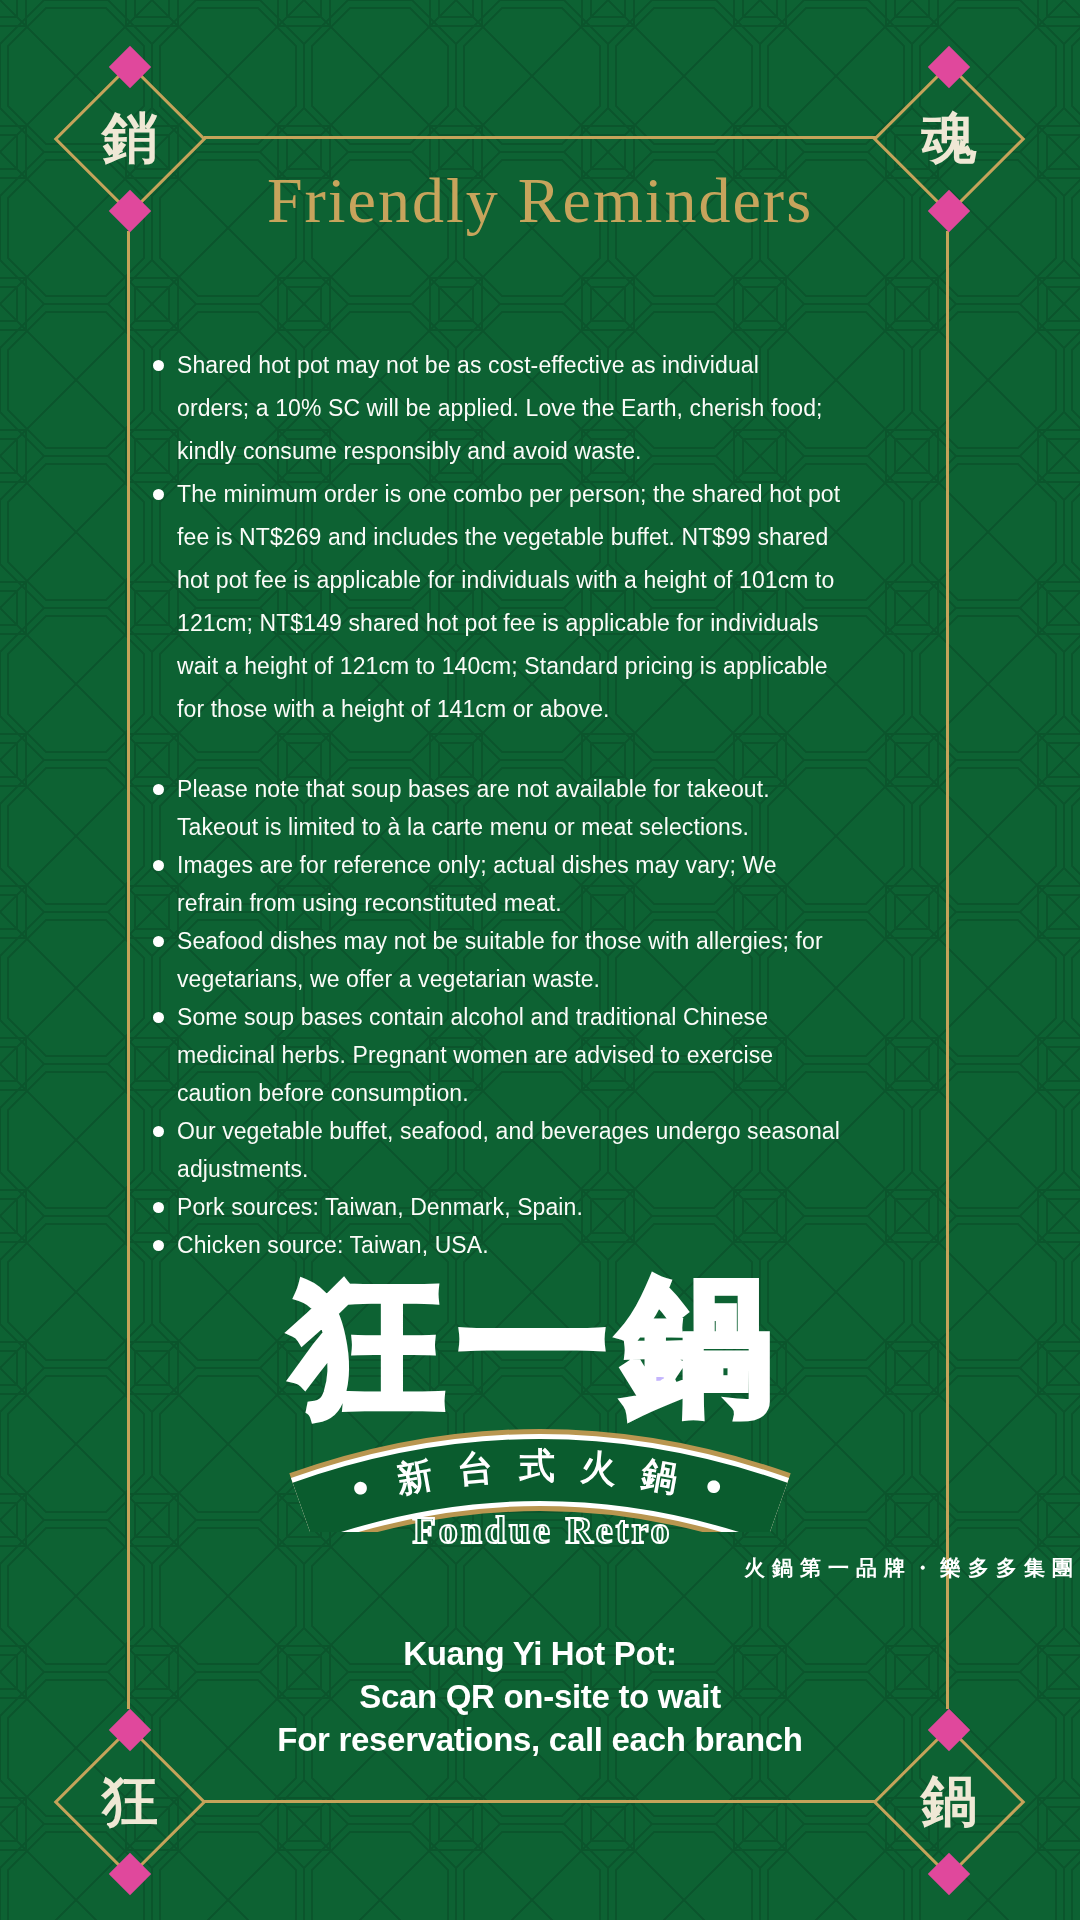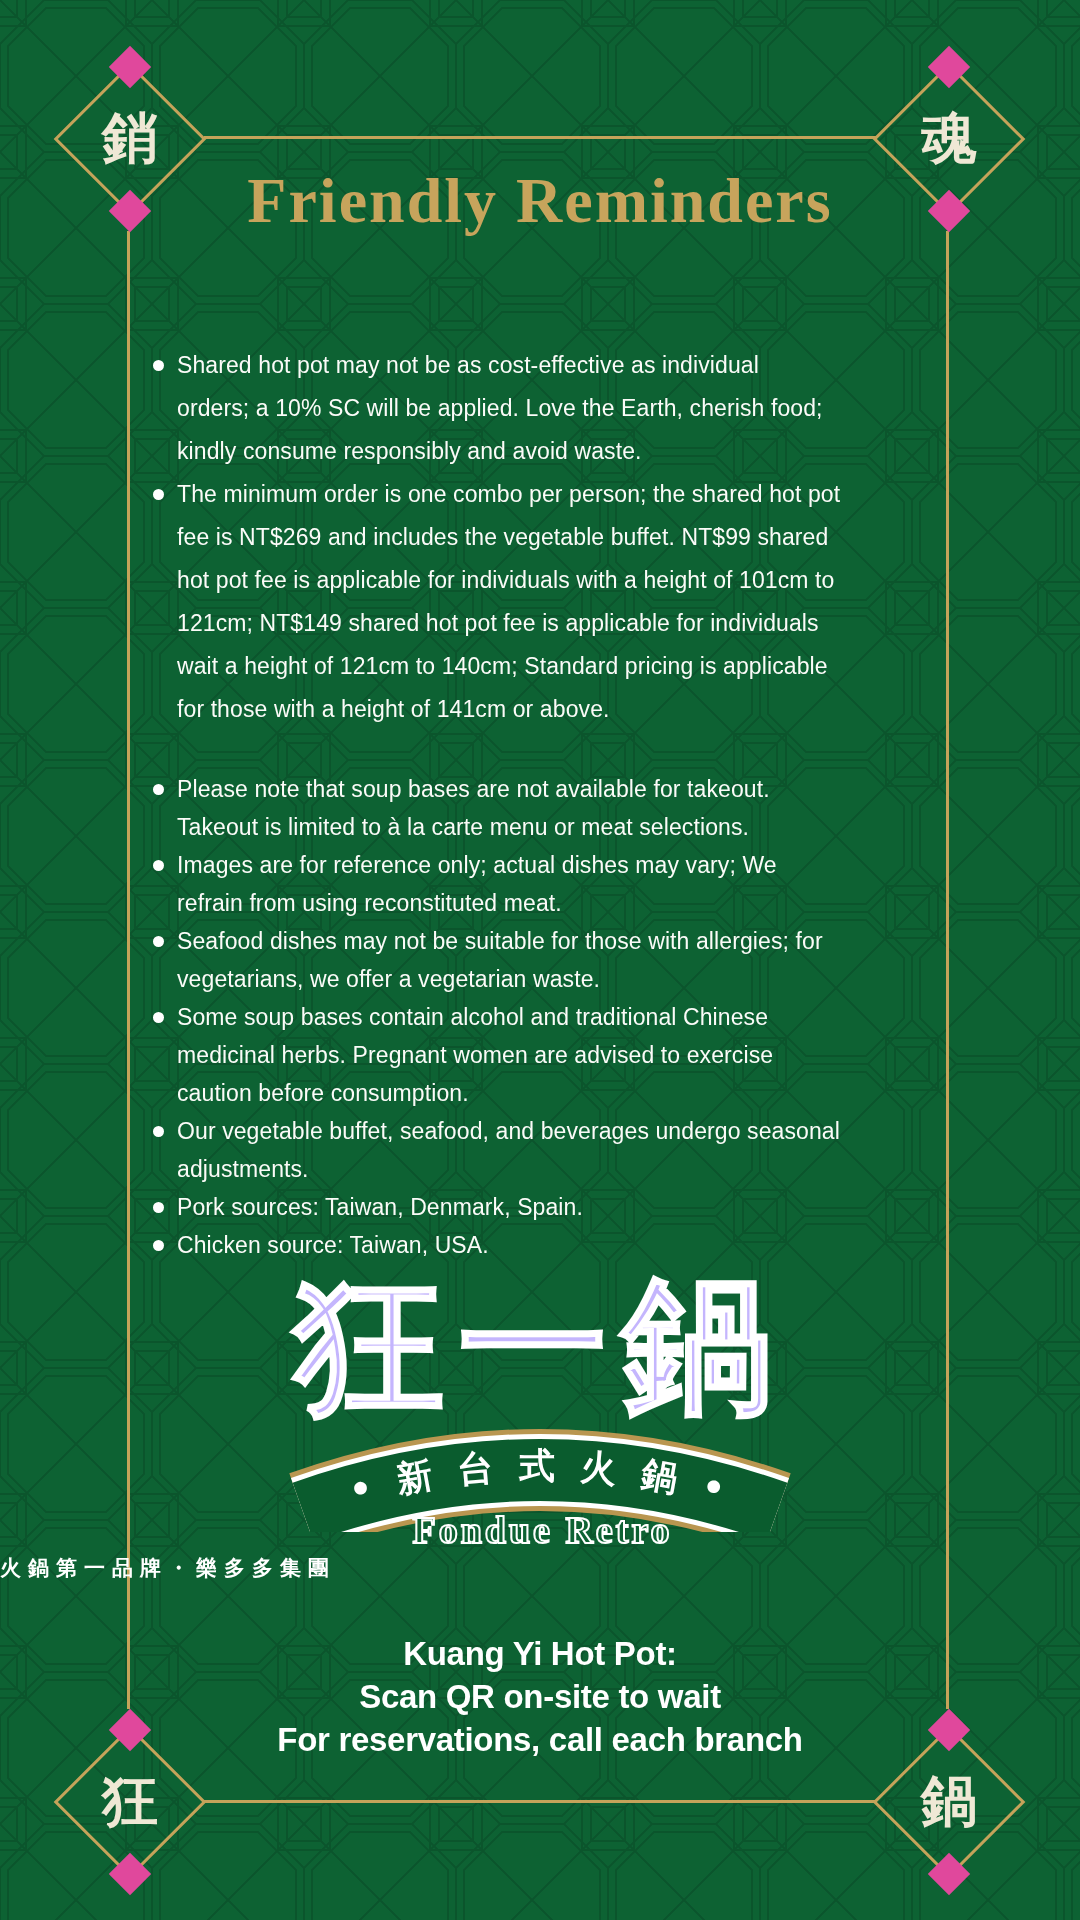--- a/index.html
+++ b/index.html
@@ -16,40 +16,40 @@
   .corner{position:absolute;width:102px;height:102px;border:3px solid #c5a35a;
           transform:rotate(45deg);box-sizing:content-box;}
   .corner .glyph{position:absolute;inset:0;display:flex;align-items:center;justify-content:center;
           transform:rotate(-45deg);font-size:56px;font-weight:bold;color:#efe8d5;
           font-family:"DejaVu Sans",sans-serif;}
   .c-tl{left:76px;top:85px;} .c-tr{left:895px;top:85px;}
   .c-bl{left:76px;top:1748px;} .c-br{left:895px;top:1748px;}
   .pink{position:absolute;width:30px;height:30px;background:#e0489c;transform:rotate(45deg);}
   
   .title{position:absolute;left:0;right:0;top:164px;text-align:center;
-         font-family:"Liberation Serif",serif;font-weight:bold;font-size:64px;
+         font-family:"Liberation Serif",serif;font-weight:normal;font-size:64px;
          letter-spacing:2px;color:#c7a45c;}
   
   .blist{position:absolute;left:150px;width:790px;color:#fbfbf8;font-size:23px;}
   .blist-1{top:344px;} .blist-1 .bitem{line-height:43px;}
   .blist-2{top:770px;} .blist-2 .bitem{line-height:38px;}
   .bitem{position:relative;padding-left:27px;}
   .bitem .dot{position:absolute;left:3px;width:11px;height:11px;border-radius:50%;background:#ffffff;}
   .blist-1 .dot{top:16px;} .blist-2 .dot{top:14px;}
   .bitem span{display:block;white-space:nowrap;letter-spacing:0.1px;}
   
   .logo-main{position:absolute;left:0;right:0;top:1270px;text-align:center;
-         font-size:150px;line-height:1;font-weight:normal;letter-spacing:14px;
+         font-size:150px;line-height:1;font-weight:bold;letter-spacing:14px;
          color:#c4b5fd;-webkit-text-stroke:7px #ffffff;
          font-family:"DejaVu Sans",sans-serif;}
   .banner-svg{position:absolute;left:265px;top:1402px;}
   .latin-name{position:absolute;left:5px;right:0;top:1508px;text-align:center;
          font-family:"Liberation Serif",serif;font-weight:bold;font-size:38px;
          color:#0d6233;-webkit-text-stroke:2px #ffffff;letter-spacing:3px;}
-  .tagline{position:absolute;left:0;right:0;top:1554px;text-align:left;
+  .tagline{position:absolute;left:0;right:0;top:1554px;text-align:right;
          font-size:21px;font-weight:bold;letter-spacing:7px;color:#ffffff;
          font-family:"DejaVu Sans",sans-serif;}
   
   .footer{position:absolute;left:0;right:0;top:1632px;text-align:center;
          font-size:33px;font-weight:700;line-height:43px;color:#ffffff;letter-spacing:-0.3px;}
   .footer span{display:block;}
 </style>
 </head>
 <body>
 

